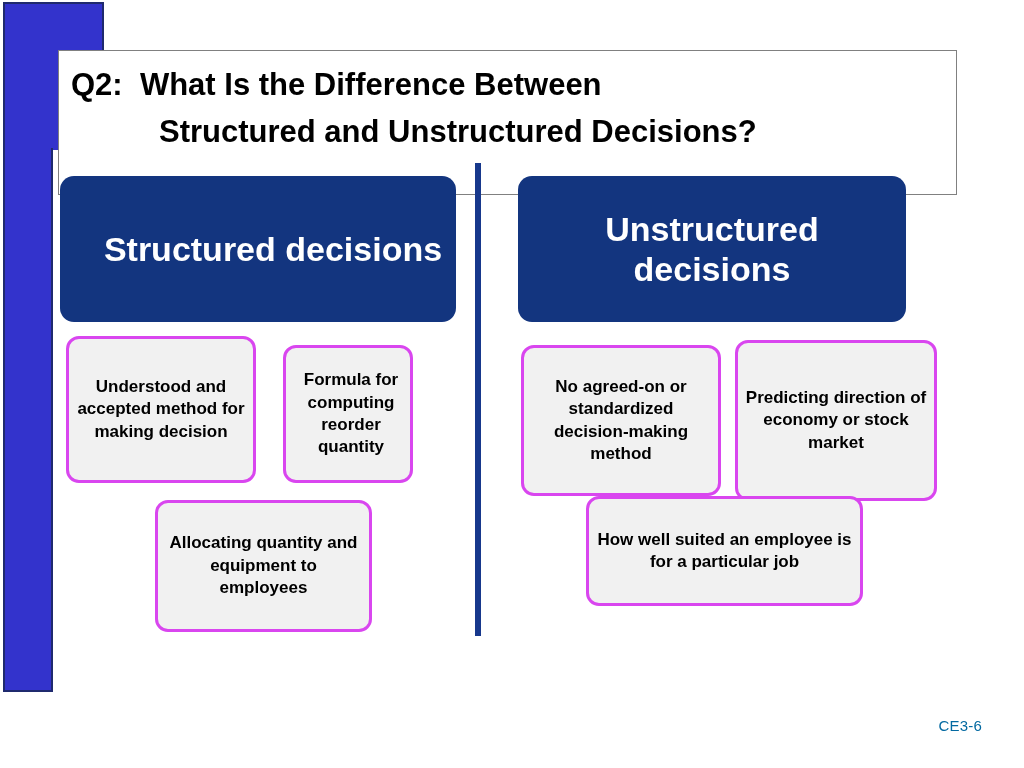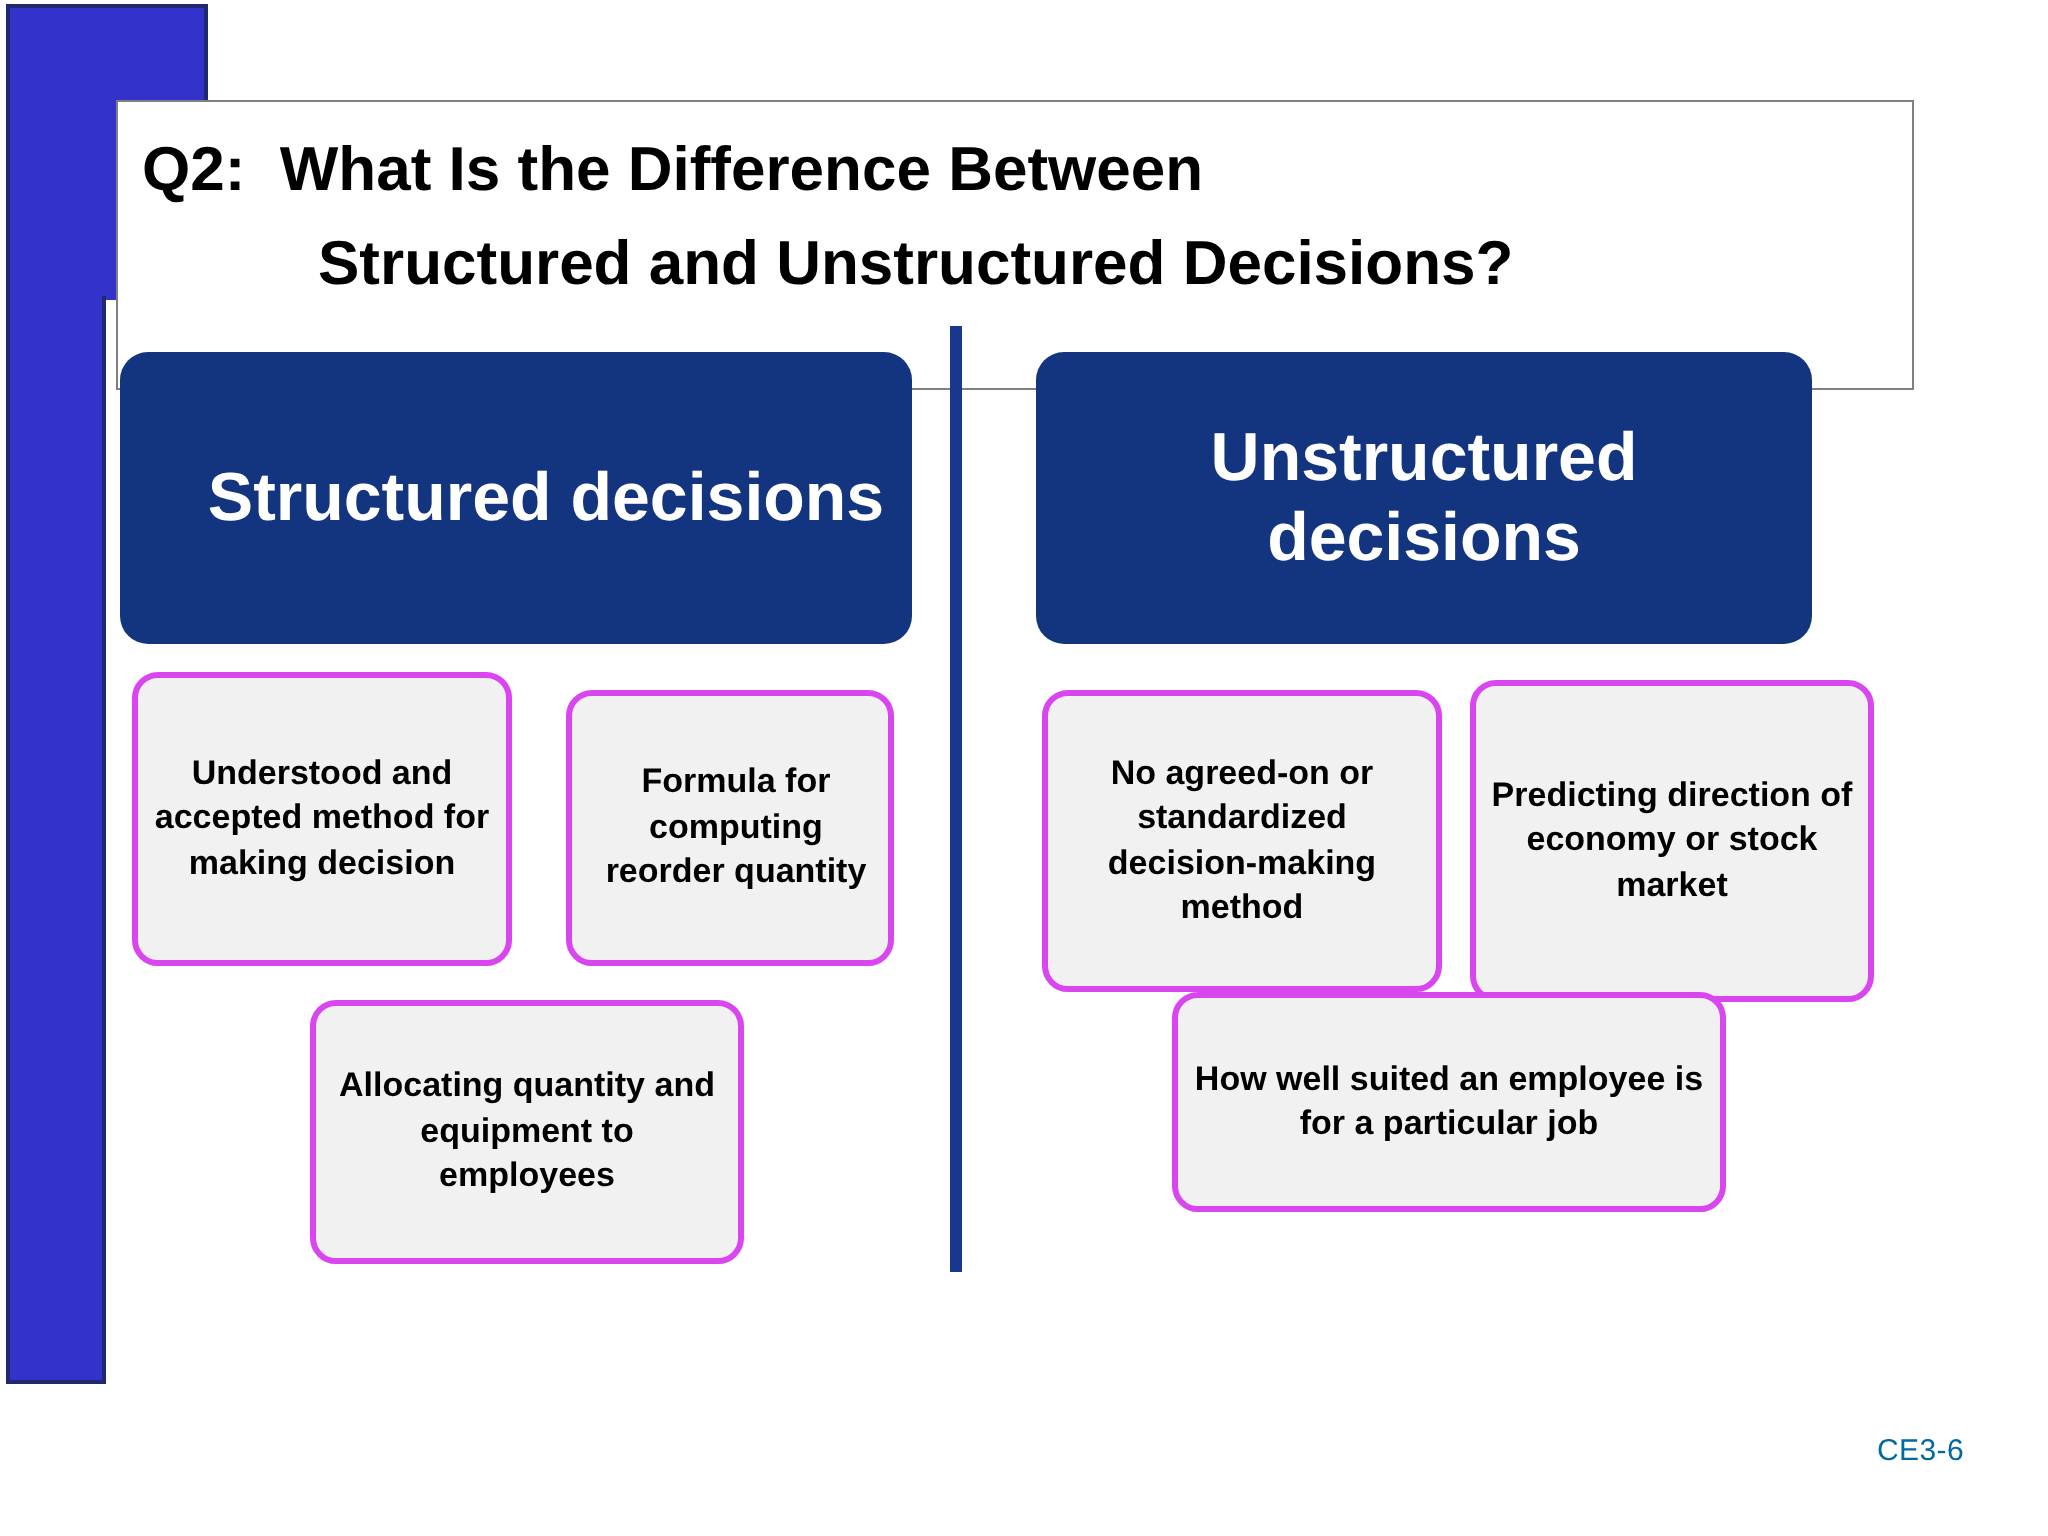--- a/index.html
+++ b/index.html
@@ -116,21 +116,21 @@
     line-height: 1.32;
     text-align: center;
     display: flex;
     align-items: center;
     justify-content: center;
     box-sizing: border-box;
     padding: 4px 6px;
   }
 
   .b-understood { left: 66px;  top: 336px; width: 190px; height: 147px; }
-  .b-formula    { left: 283px; top: 345px; width: 164px; height: 138px; padding-left: 12px; }
+  .b-formula    { left: 283px; top: 345px; width: 130px; height: 138px; padding-left: 12px; }
   .b-allocating { left: 155px; top: 500px; width: 217px; height: 132px; }
 
   .b-noagreed   { left: 521px; top: 345px; width: 200px; height: 151px; }
   .b-predicting { left: 735px; top: 340px; width: 202px; height: 161px; }
   .b-howwell    { left: 586px; top: 496px; width: 277px; height: 110px; }
 
   
   .footer-code {
     position: absolute;
     right: 42px;

